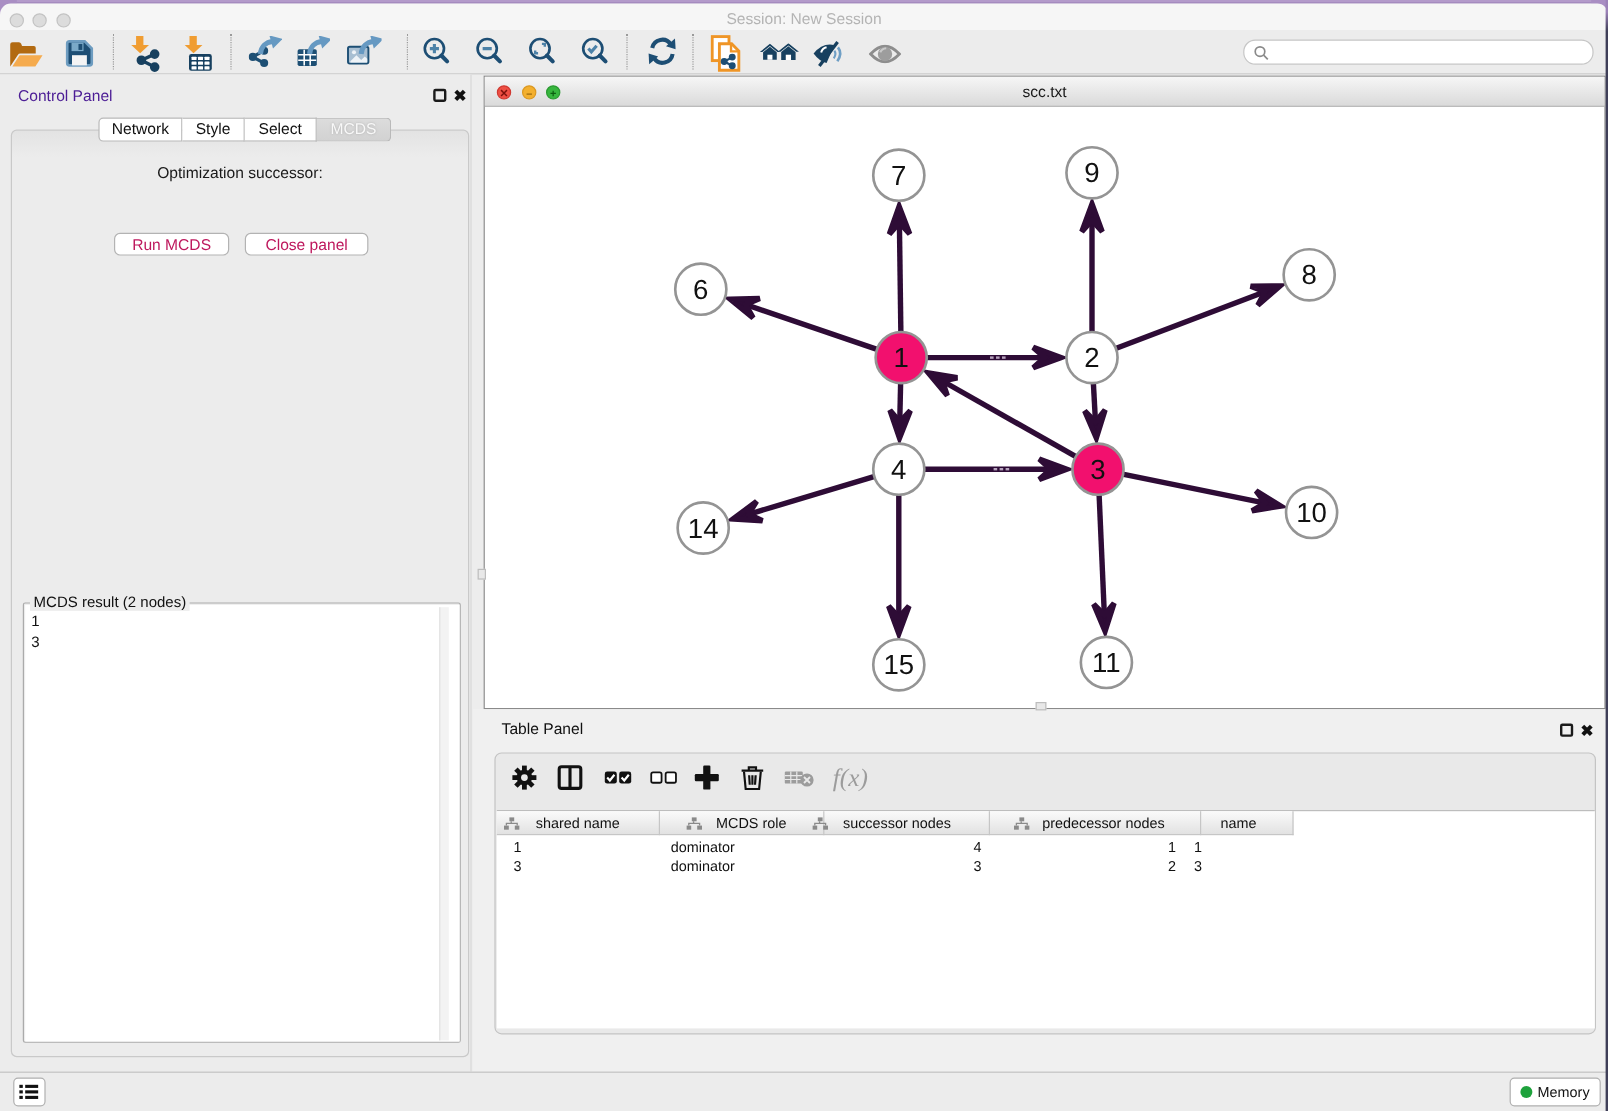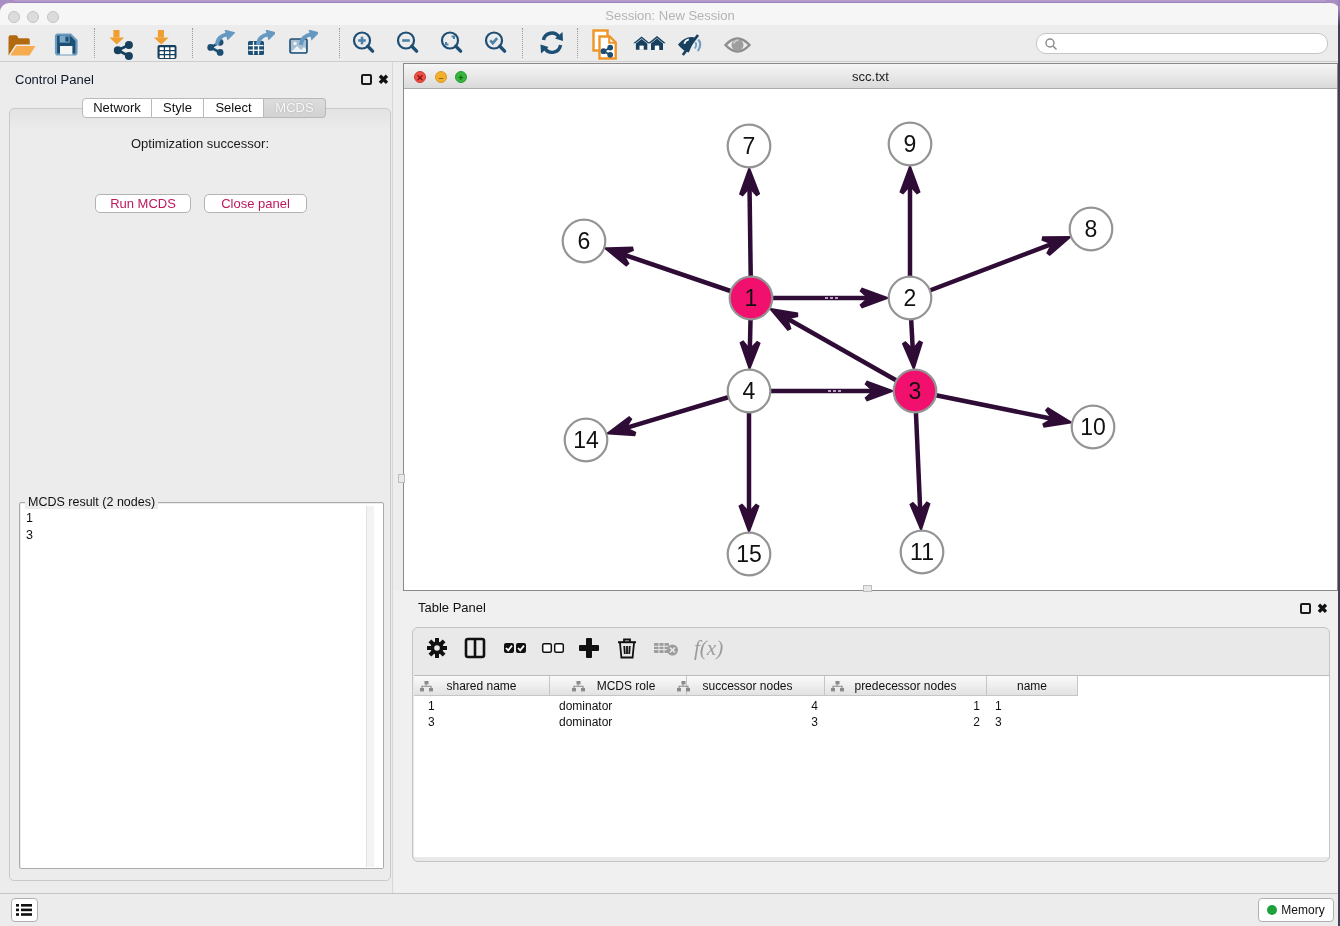--- a/index.html
+++ b/index.html
@@ -15,21 +15,21 @@
 .tl { position:absolute; top:8px; width:12px; height:12px; border-radius:50%; background:#dcdcdc; border:1px solid #c3c3c3; }
 #wintitle { position:absolute; top:5px; left:0; width:1340px; text-align:center; font-size:13px; color:#b4b4b4; }
 #toolbar { left:0; top:25px; width:1340px; height:37px; background:#ececec; border-bottom:1px solid #cdcdcd; }
 .sep { position:absolute; top:3px; height:30px; width:0; border-left:1px dotted #9a9a9a; }
 .ticon { position:absolute; top:5px; }
 #search { position:absolute; left:1036px; top:8px; width:292px; height:21px; background:#fff; border:1px solid #c6c6c6; border-radius:10px; }
 #search svg { position:absolute; left:7px; top:3px; }
 
 
 #cpanel { left:0; top:62px; width:393px; height:831px; background:#ececec; border-right:1px solid #d8d8d8; }
-#cpanel h1 { font-size:13px; font-weight:normal; color:#0f172a; position:absolute; left:15px; top:10px; }
+#cpanel h1 { font-size:13px; font-weight:normal; color:#4c1d95; position:absolute; left:15px; top:10px; }
 .winbtn-sq { position:absolute; width:11px; height:11px; border:2px solid #1a1a1a; border-radius:2px; }
 .winbtn-x { position:absolute; font-size:13px; font-weight:bold; color:#111; line-height:11px; }
 .tabs { position:absolute; display:flex; z-index:3; }
 .tab { height:20px; line-height:18px; font-size:13px; color:#111; text-align:center; background:#fff; border:1px solid #b9b9b9; border-left:none; }
 .tab.first { border-left:1px solid #b9b9b9; border-radius:4px 0 0 4px; }
 .tab.last { border-radius:0 4px 4px 0; }
 .tab.sel { background:linear-gradient(#dcdcdc,#d2d2d2); color:#f8f8f8; text-shadow:0 0 2px #aaa; }
 #cptabs { left:82px; top:36px; }
 #cpbody { position:absolute; left:9px; top:46px; width:382px; height:773px; border:1px solid #c9c9c9; border-radius:5px; background:linear-gradient(#e3e3e3, #ececec 22px); }
 #optlabel { position:absolute; left:0; top:27px; width:100%; text-align:center; font-size:13px; color:#1a1a1a; }
@@ -422,21 +422,21 @@
               </g>
             </svg>MCDS role</div>
         <div class="th" style="left:257px; width:154px;"><svg class="hicon" width="13" height="11" viewBox="0 0 13 11">
               <g fill="#8a8a8a">
                 <rect x="4.5" y="0" width="4" height="3.4"></rect>
                 <rect x="0" y="7" width="4" height="3.4"></rect>
                 <rect x="9" y="7" width="4" height="3.4"></rect>
                 <path d="M6,3.4 V5.2 M2,7 V5.2 H11 V7" stroke="#8a8a8a" stroke-width="1.1" fill="none"></path>
               </g>
             </svg>successor nodes</div>
-        <div class="th" style="left:411px; width:162px;"><svg class="hicon" width="13" height="11" viewBox="0 0 13 11">
+        <div class="th" style="left:425px; width:162px;"><svg class="hicon" width="13" height="11" viewBox="0 0 13 11">
               <g fill="#8a8a8a">
                 <rect x="4.5" y="0" width="4" height="3.4"></rect>
                 <rect x="0" y="7" width="4" height="3.4"></rect>
                 <rect x="9" y="7" width="4" height="3.4"></rect>
                 <path d="M6,3.4 V5.2 M2,7 V5.2 H11 V7" stroke="#8a8a8a" stroke-width="1.1" fill="none"></path>
               </g>
             </svg>predecessor nodes</div>
         <div class="th" style="left:573px; width:91px;">name</div>
       </div>
       <div class="td" style="left:14px; top:22px;">1</div>

